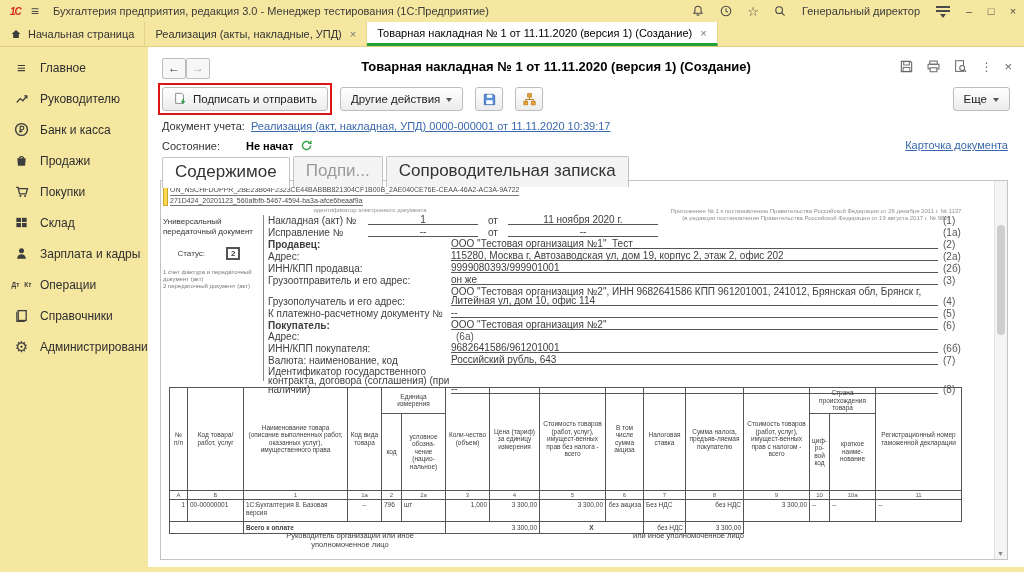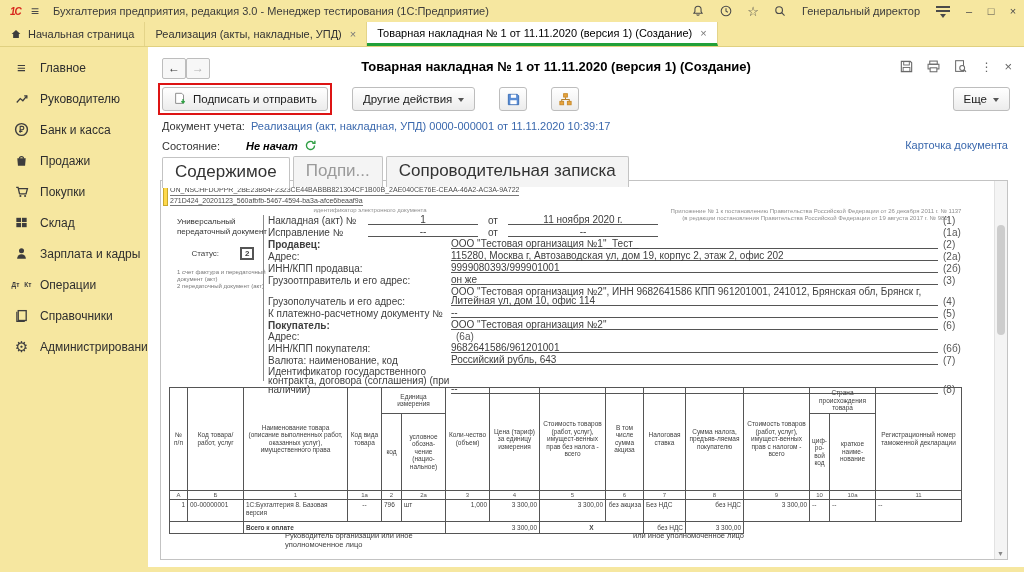--- a/index.html
+++ b/index.html
@@ -37,54 +37,54 @@
   
   .main{position:absolute;top:47px;left:148px;width:876px;height:520px;background:#fff;}
   .navbtn{position:absolute;top:11px;width:22px;height:19px;border:1px solid #bdbdbd;border-radius:2px;
           background:#f7f7f7;text-align:center;line-height:18px;font-size:12px;}
   .page-title{position:absolute;top:12px;left:90px;right:150px;text-align:center;
               font-size:13px;font-weight:bold;color:#000;white-space:nowrap;overflow:hidden;}
   .hdricons{position:absolute;top:12px;right:12px;display:flex;align-items:center;gap:12px;color:#666;}
   .kebab{font-size:12px;color:#666;}
   .hclose{font-size:13px;color:#666;}
   
-  .toolbar{position:absolute;top:40px;left:14px;display:flex;align-items:center;gap:24px;}
+  .toolbar{position:absolute;top:40px;left:14px;display:flex;align-items:center;gap:12px;}
   .btn{display:flex;align-items:center;gap:6px;height:24px;padding:0 10px;border:1px solid #bdbdbd;
        border-radius:3px;background:linear-gradient(#ffffff,#ececec);font-size:11.5px;color:#222;box-sizing:border-box;}
   .btnwrap{position:relative;}
   .annot{position:absolute;inset:-4px;border:2px solid #dd1414;pointer-events:none;}
   .caret{display:inline-block;border:3.5px solid transparent;border-top:4.5px solid #555;margin-top:4px;}
   .icobtn{width:28px;justify-content:center;padding:0;}
   .morebtn{position:absolute;top:40px;right:14px;}
   
   .docinfo{position:absolute;top:73px;left:14px;font-size:11px;display:flex;gap:6px;}
   .staterow{position:absolute;top:92px;left:14px;font-size:11px;display:flex;gap:6px;align-items:center;}
   .statelabel{width:78px;}
-  .statevalue{font-weight:bold;color:#000;font-style:italic;}
-  a.lnk{color:#3a68ad;cursor:pointer;}
+  .statevalue{font-weight:bold;color:#000;}
+  a.lnk{color:#3a68ad;text-decoration:underline;cursor:pointer;}
   .cardlink{position:absolute;top:92px;right:16px;font-size:11px;}
   
   .formtabs{position:absolute;top:109px;left:14px;display:flex;z-index:2;}
   .ftab{padding:4px 12px 5px;border:1px solid #c3c3c3;border-bottom:none;background:#f4f4f4;
         font-size:17px;margin-right:3px;border-radius:2px 2px 0 0;color:#333;}
   .ftab.active{background:#fff;position:relative;top:1px;padding-bottom:6px;}
   .ftab.disabled{color:#9a9a9a;}
   
   .panel{position:absolute;top:133px;left:12px;width:848px;height:380px;border:1px solid #c3c3c3;
          background:#fff;box-sizing:border-box;z-index:1;}
   .scroll{position:absolute;top:0;right:0;width:12px;height:100%;background:#f4f4f4;border-left:1px solid #e2e2e2;}
   .thumb{position:absolute;top:44px;left:1.5px;width:8px;height:110px;background:#cdcdcd;border-radius:4px;}
   .sarrow{position:absolute;bottom:2px;left:2px;font-size:7px;color:#888;}
   .paper{position:absolute;inset:0;right:12px;font-size:7.5px;color:#3e3e3e;}
   .idmark{position:absolute;left:2px;top:5px;width:5px;height:20px;background:#ffd94d;border:1px solid #c9a92c;box-sizing:border-box;}
   .idblock{position:absolute;left:9px;top:4px;width:400px;font-size:7px;line-height:9.5px;color:#4a4a4a;}
   .idline{border-bottom:1px solid #777;display:inline-block;}
   .idcaption{position:absolute;left:9px;top:26px;width:400px;text-align:center;font-size:6px;color:#8f8f8f;}
   .appendix{position:absolute;right:24px;top:27px;width:310px;font-size:6px;line-height:7px;color:#8f8f8f;text-align:center;}
-  .leftcol{position:absolute;left:16px;top:36px;width:92px;}
+  .leftcol{position:absolute;left:2px;top:36px;width:92px;}
   .doctype{font-size:8px;line-height:10px;color:#333;}
   .statusrow{margin-top:10px;font-size:8px;display:flex;align-items:center;gap:21px;justify-content:center;}
   .statusbox{border:2px solid #555;padding:0 3px;font-weight:bold;}
   .statusnotes{margin-top:9px;font-size:6px;line-height:7px;color:#777;}
   .vdivider{position:absolute;left:102px;top:34px;width:1px;height:166px;background:#8a8a8a;}
   .fields{position:absolute;left:107px;top:34px;width:700px;}
   .frow{display:flex;align-items:flex-end;margin-bottom:2px;font-size:10px;line-height:9px;}
   .flabel{width:183px;flex:0 0 183px;}
   .fl{width:100px;flex:0 0 100px;}
   .fval{flex:1;border-bottom:1px solid #555;min-height:9px;}
@@ -100,21 +100,21 @@
   .updtable td{border:1px solid #555;padding:1px 2px;text-align:center;vertical-align:middle;line-height:7.5px;
                overflow:hidden;word-wrap:break-word;}
   .updtable .hrow1 td{height:20px;}
   .updtable .hrow2 td{height:74px;}
   .updtable .letters td{font-size:6px;color:#555;padding:0;line-height:8px;}
   .updtable .datarow td{vertical-align:top;height:19px;line-height:8px;}
   .tl{text-align:left !important;} .tr{text-align:right !important;}
   .noborder{border:none !important;}
   .totrow td{line-height:9px;}
   .sig{position:absolute;top:350px;font-size:7.5px;line-height:9px;color:#3e3e3e;}
-  .sigL{left:124px;width:150px;}
+  .sigL{left:114px;width:150px;text-align:center;}
   .sigR{left:472px;width:120px;}
   .bottomstrip{position:absolute;left:0;bottom:0;width:1024px;height:5px;background:#f6e7a0;}
 </style>
 </head>
 <body>
 
 <div class="titlebar">
   <span class="logo1c">1С</span>
   <span class="hamb">≡</span>
   <span class="tb-title">Бухгалтерия предприятия, редакция 3.0 - Менеджер тестирования (1С:Предприятие)</span>

